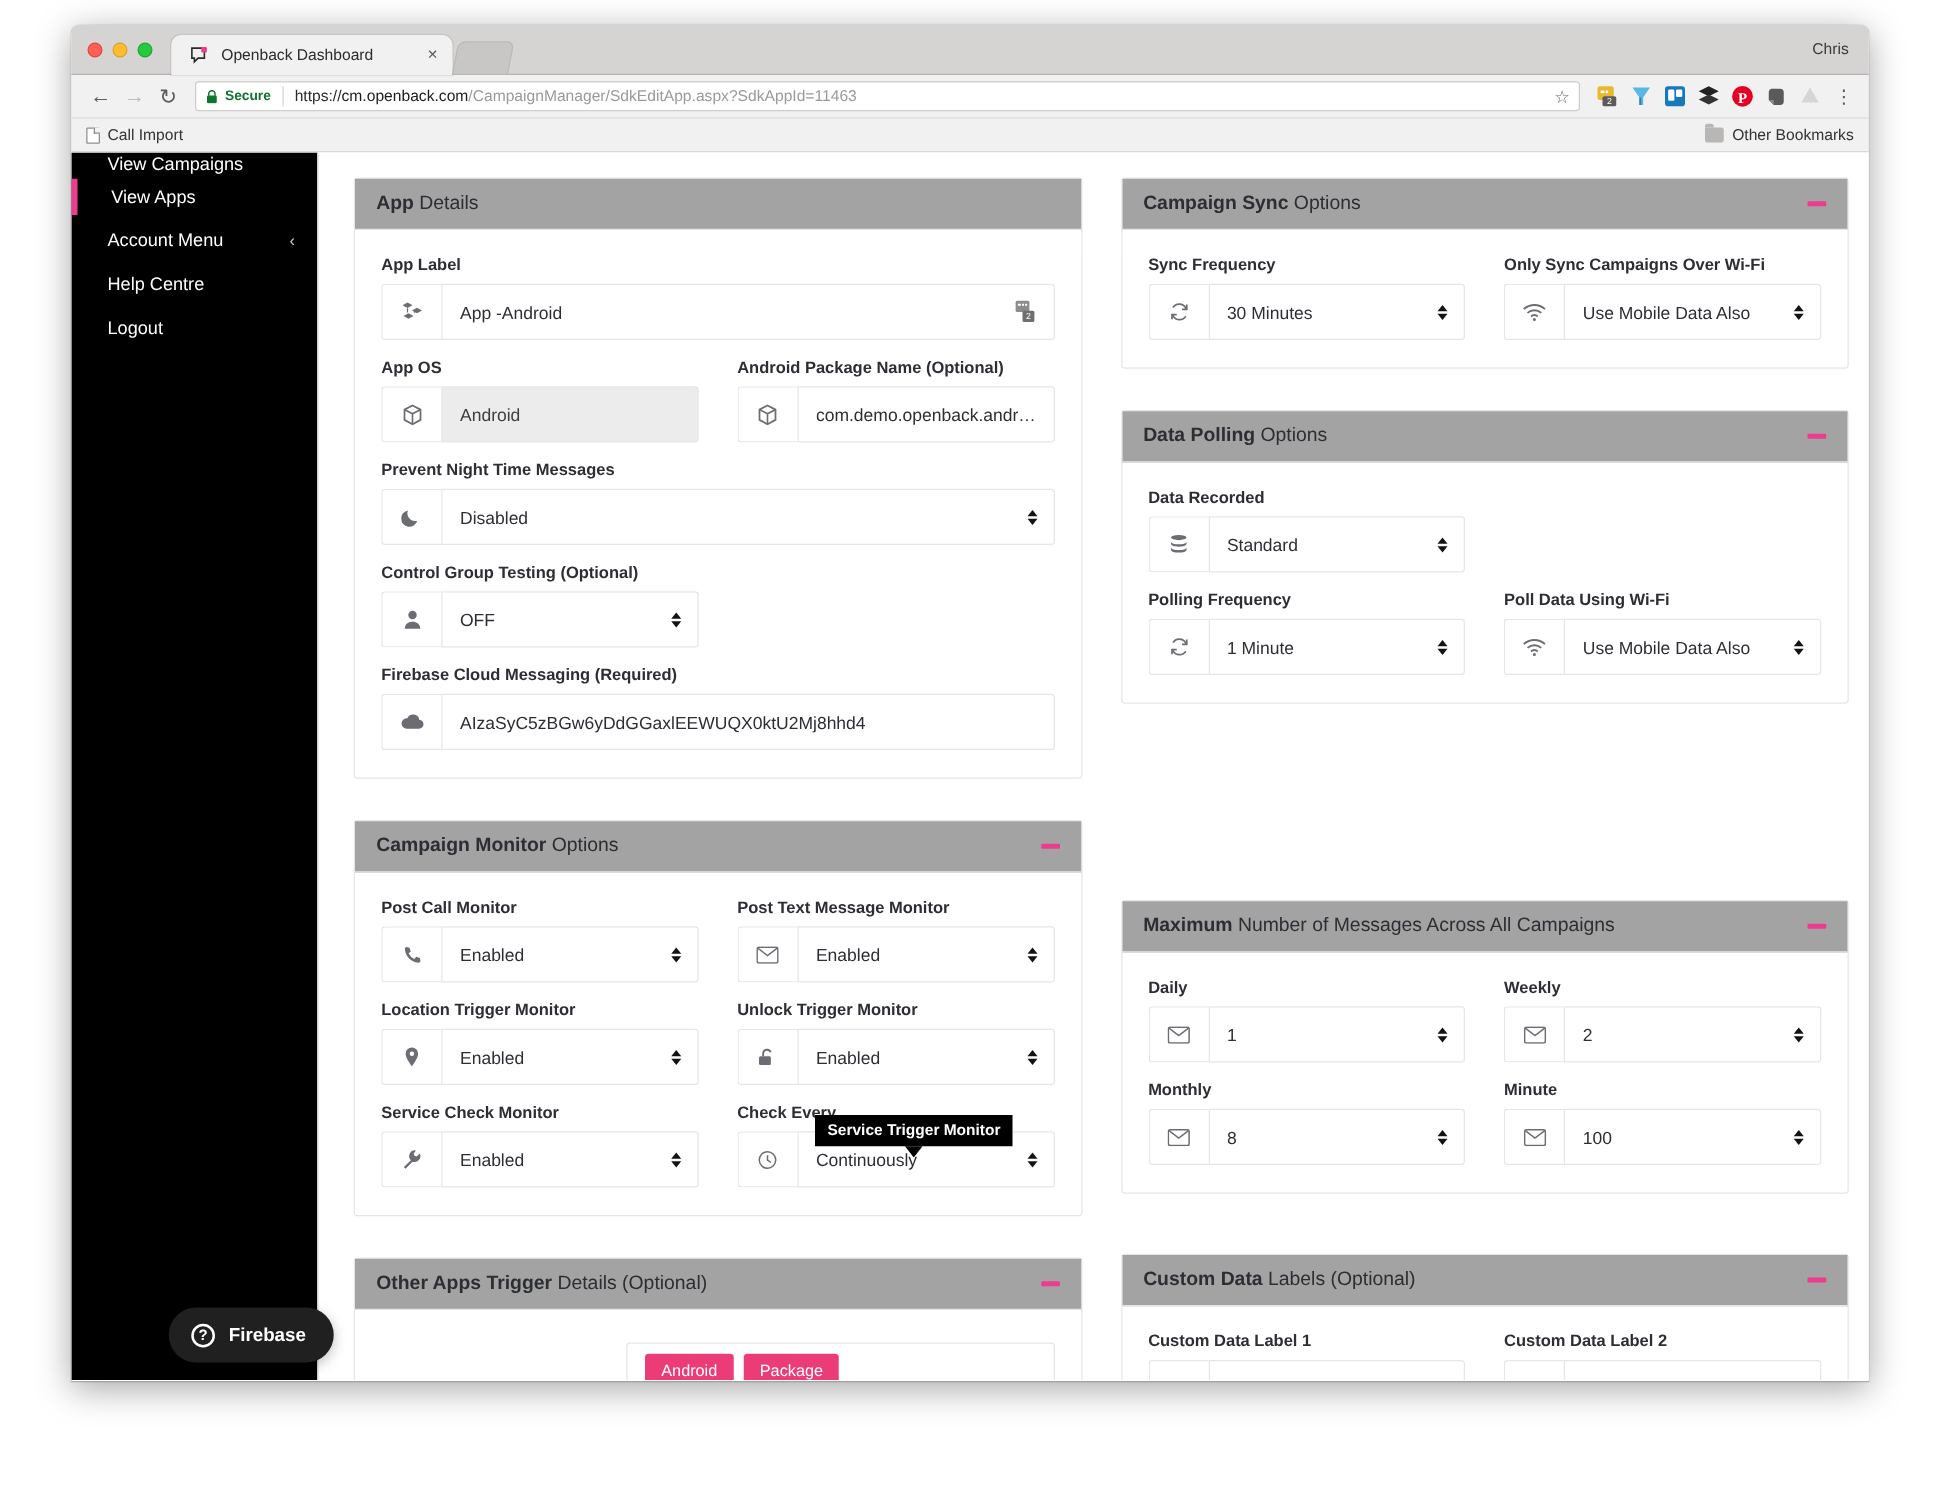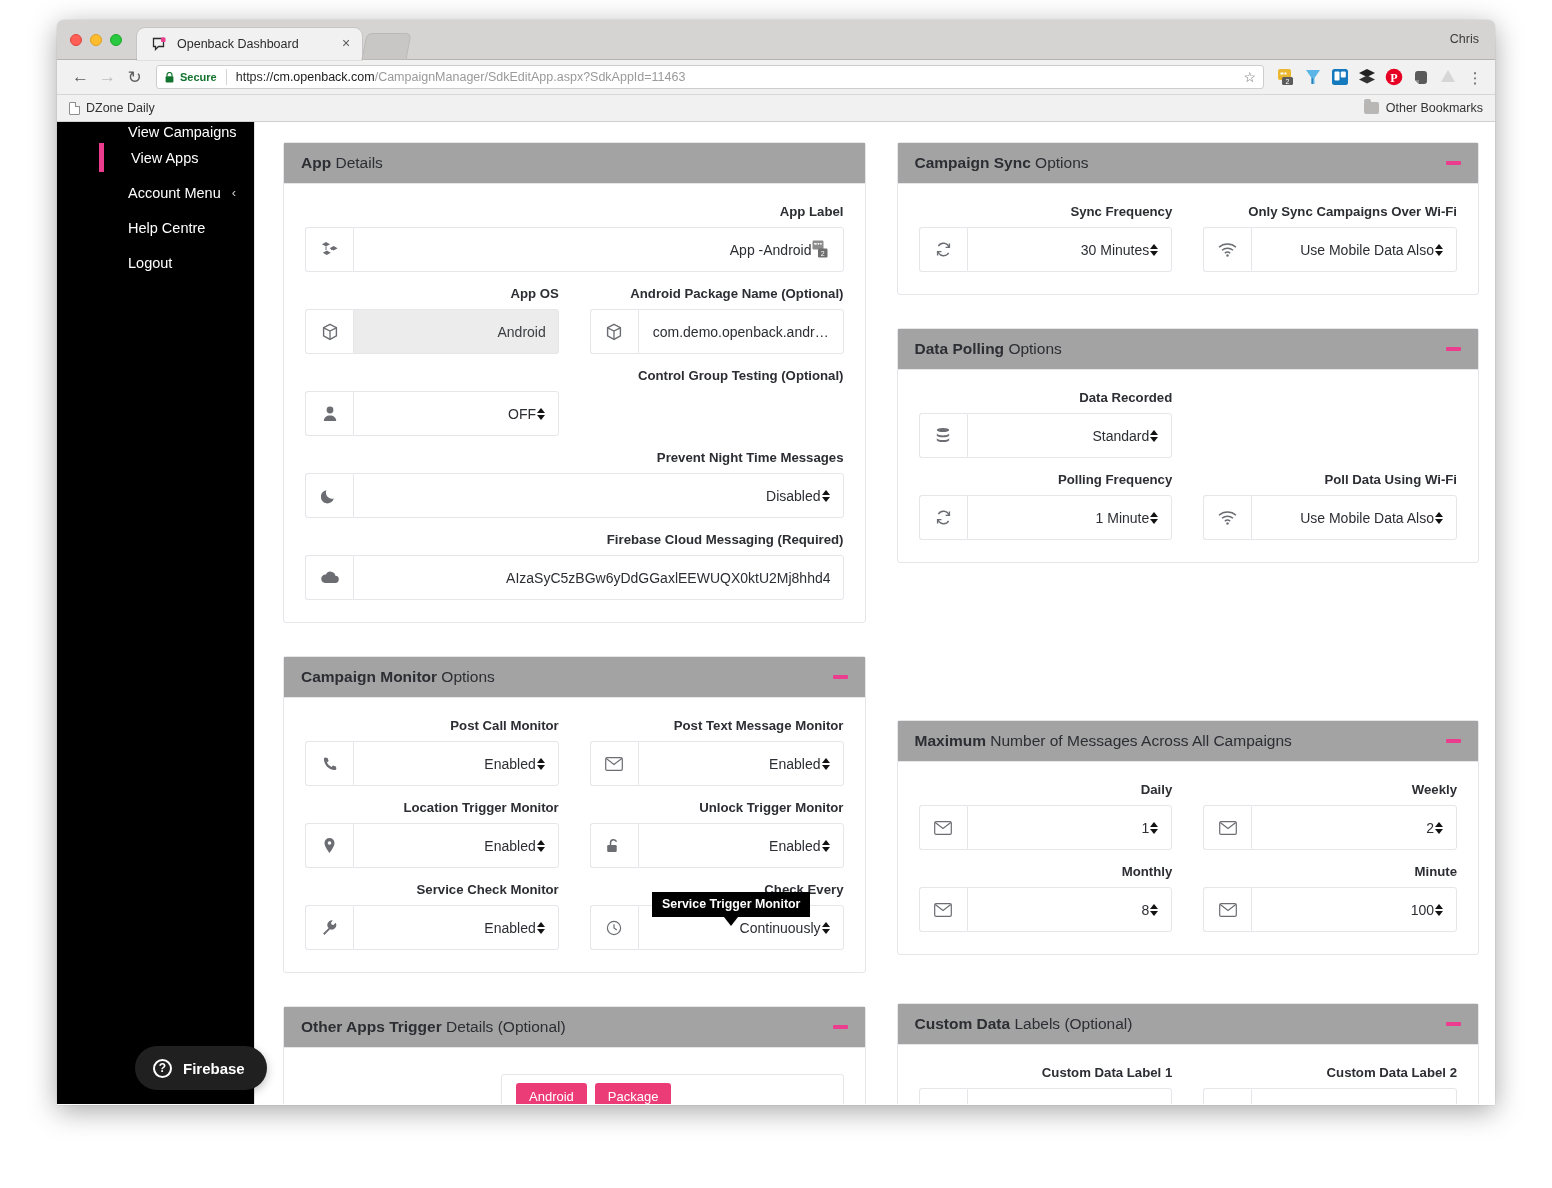--- a/index.html
+++ b/index.html
@@ -114,21 +114,21 @@
   .folder-ico { width: 15px; height: 12px; background: #b9b6b6; border-radius: 1px 2px 2px 2px; position: relative; }
   .folder-ico:before { content:''; position:absolute; left:0; top:-3px; width:7px; height:3px;
                        background:#b9b6b6; border-radius:2px 2px 0 0; }
 
   
   .viewport { position: relative; height: calc(100% - 103px); background: #ffffff; overflow: hidden; }
 
   
   .sidebar {
     position: absolute; left: 0; top: 0; bottom: 0;
-    width: 197px; background: #000000; padding-left: 42px;
+    width: 197px; background: #000000;
   }
   .nav-item {
     position: relative;
     height: 35px; display: flex; align-items: center;
     padding-left: 29px;
     color: #ffffff; font-size: 14.5px; cursor: pointer;
   }
   .nav-item.clipped { height: 18px; align-items: flex-end; padding-bottom: 0; overflow: hidden; }
   .nav-item.active { color: #ffffff; padding-left: 32px; }
   .nav-item.active:before {
@@ -159,21 +159,21 @@
     padding: 0 17px;
   }
   .panel-title { font-size: 15.5px; color: #2c2e33; font-weight: 400; }
   .panel-title b { font-weight: 700; }
   .collapse {
     margin-left: auto; width: 15px; height: 4px;
     background: #ec3c8e; border-radius: 1px; cursor: pointer;
   }
   .panel-body { padding: 20px 21px 22px 21px; }
 
-  .row { display: flex; gap: 31px; text-align: right; }
+  .row { display: flex; gap: 31px; }
   .field { flex: 1; min-width: 0; margin-bottom: 14px; }
   .field.full { flex: 0 0 100%; }
   .flabel {
     font-size: 13.2px; font-weight: 700; color: #2c2e33;
     margin-bottom: 8px; display: block;
   }
 
   .inputgroup { display: flex; height: 45px; }
   .addon {
     width: 48px; flex: none;
@@ -340,21 +340,21 @@
       <svg width="22" height="22" viewBox="0 0 22 22">
         <path d="M11 4l7 12H4z" fill="#d6d6d6"></path>
       </svg>
     </div>
     <div class="menu-dots">⋮</div>
   </div>
 
   <div class="bookmarks">
     <div class="bm">
       <span class="doc-ico"></span>
-      <span>DZone Daily</span>
+      <span>Call Import</span>
     </div>
     <div class="bm-right">
       <span class="folder-ico"></span>
       <span>Other Bookmarks</span>
     </div>
   </div>
 
   <div class="viewport">
 
     <nav class="sidebar">
@@ -446,51 +446,51 @@
                       </svg>
                     </div>
                     <div class="ctl">
                       <span class="val">com.demo.openback.android</span>
                     </div>
                   </div>
                 </div>
               </div>
 
               <div class="row">
+                <div class="field full">
+                  <label class="flabel">Prevent Night Time Messages</label>
+                  <div class="inputgroup">
+                    <div class="addon">
+                      <svg width="17" height="17" viewBox="0 0 17 17">
+                        <path d="M12.8 11.6A6.2 6.2 0 0 1 5.4 3.3a6.6 6.6 0 1 0 7.4 8.3z" fill="#6b6d72"></path>
+                      </svg>
+                    </div>
+                    <div class="ctl">
+                      <span class="val">Disabled</span>
+                      <span class="spin">
+                          <i class="up"></i>
+                          <i class="dn"></i>
+                        </span>
+                    </div>
+                  </div>
+                </div>
+              </div>
+
+              <div class="row">
                 <div class="field full narrow">
                   <label class="flabel">Control Group Testing (Optional)</label>
                   <div class="inputgroup">
                     <div class="addon">
                       <svg width="16" height="17" viewBox="0 0 16 17">
                         <circle cx="8" cy="5" r="3.4" fill="#6b6d72"></circle>
                         <path d="M1.8 16c0-3.6 2.8-5.6 6.2-5.6s6.2 2 6.2 5.6z" fill="#6b6d72"></path>
                       </svg>
                     </div>
                     <div class="ctl">
                       <span class="val">OFF</span>
-                      <span class="spin">
-                          <i class="up"></i>
-                          <i class="dn"></i>
-                        </span>
-                    </div>
-                  </div>
-                </div>
-              </div>
-
-              <div class="row">
-                <div class="field full">
-                  <label class="flabel">Prevent Night Time Messages</label>
-                  <div class="inputgroup">
-                    <div class="addon">
-                      <svg width="17" height="17" viewBox="0 0 17 17">
-                        <path d="M12.8 11.6A6.2 6.2 0 0 1 5.4 3.3a6.6 6.6 0 1 0 7.4 8.3z" fill="#6b6d72"></path>
-                      </svg>
-                    </div>
-                    <div class="ctl">
-                      <span class="val">Disabled</span>
                       <span class="spin">
                           <i class="up"></i>
                           <i class="dn"></i>
                         </span>
                     </div>
                   </div>
                 </div>
               </div>
 
               <div class="row">

